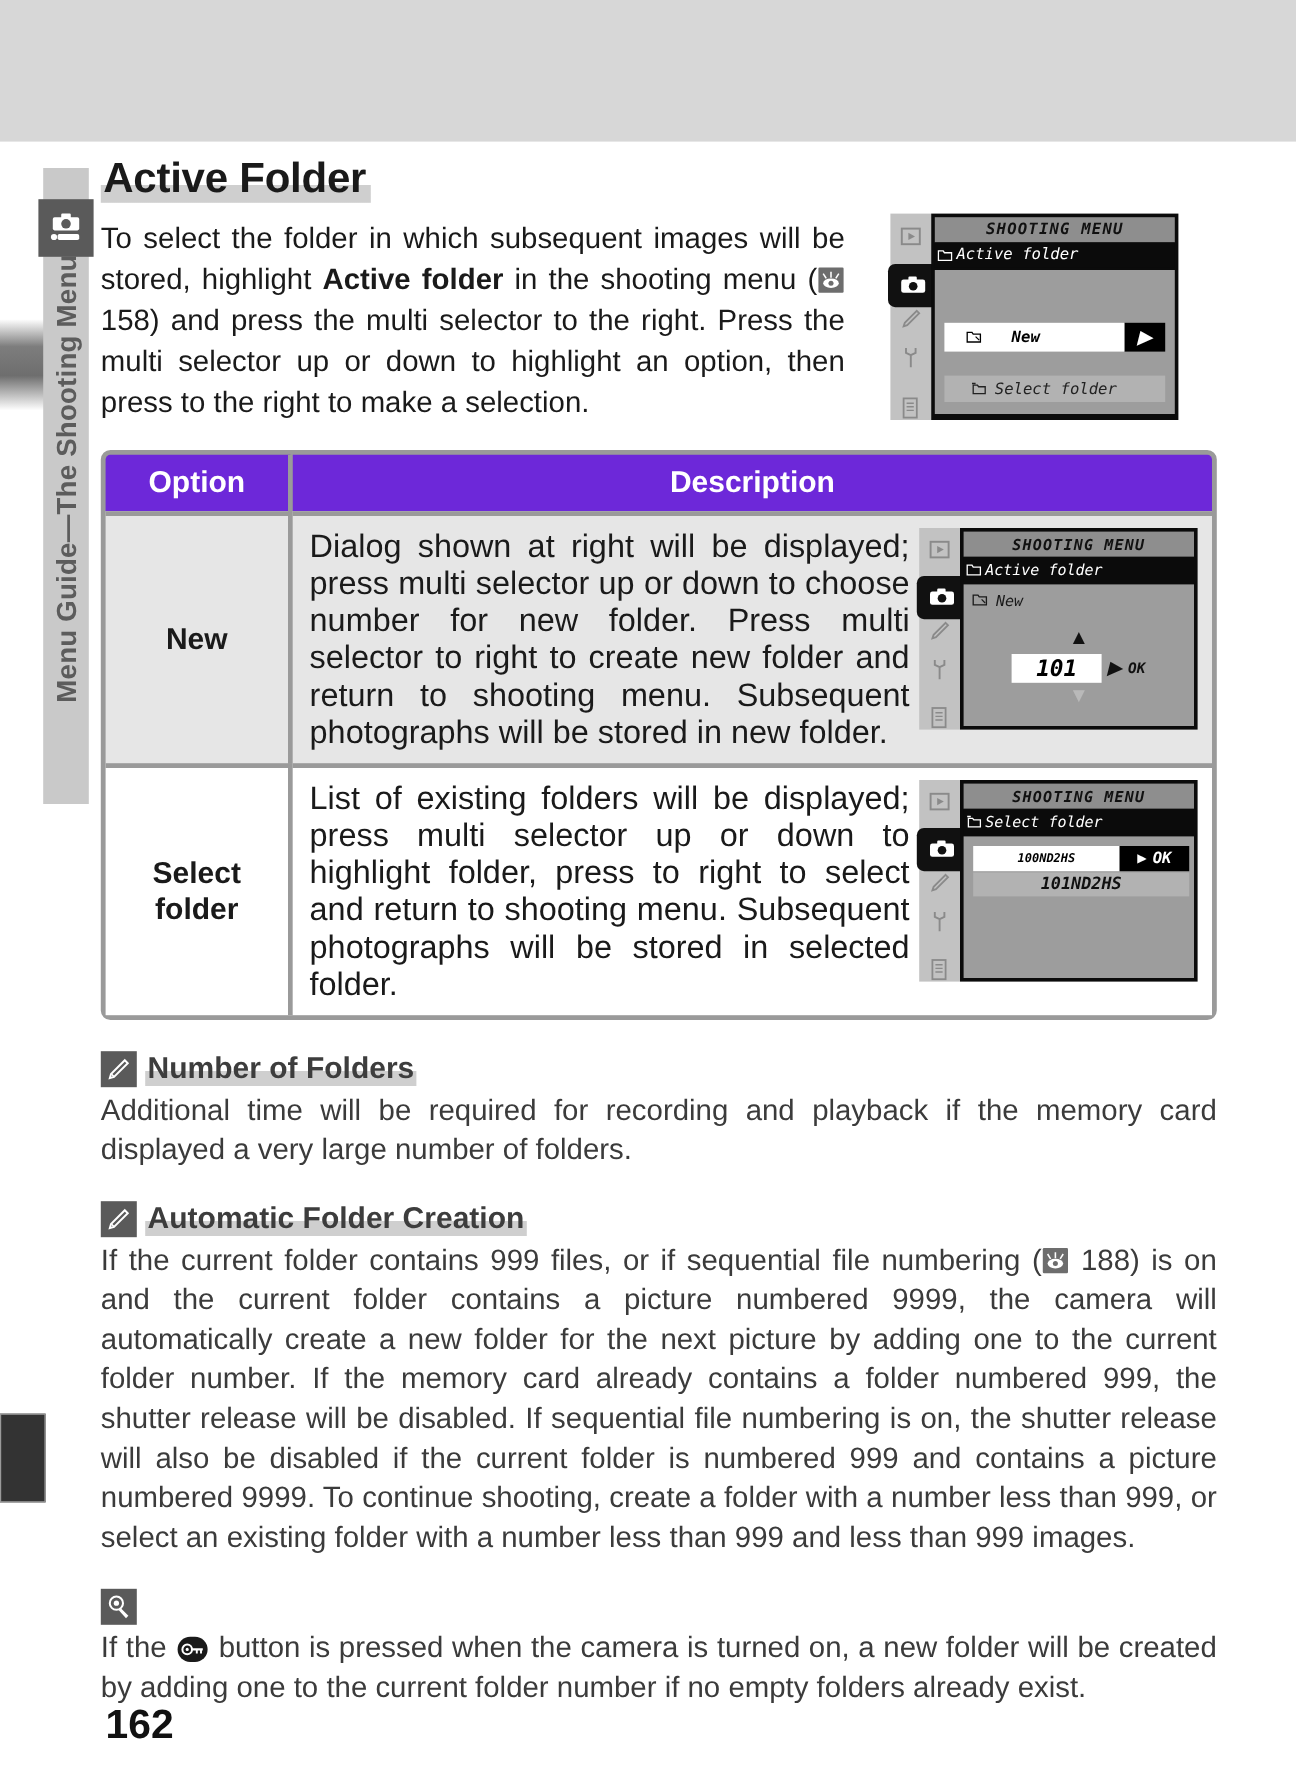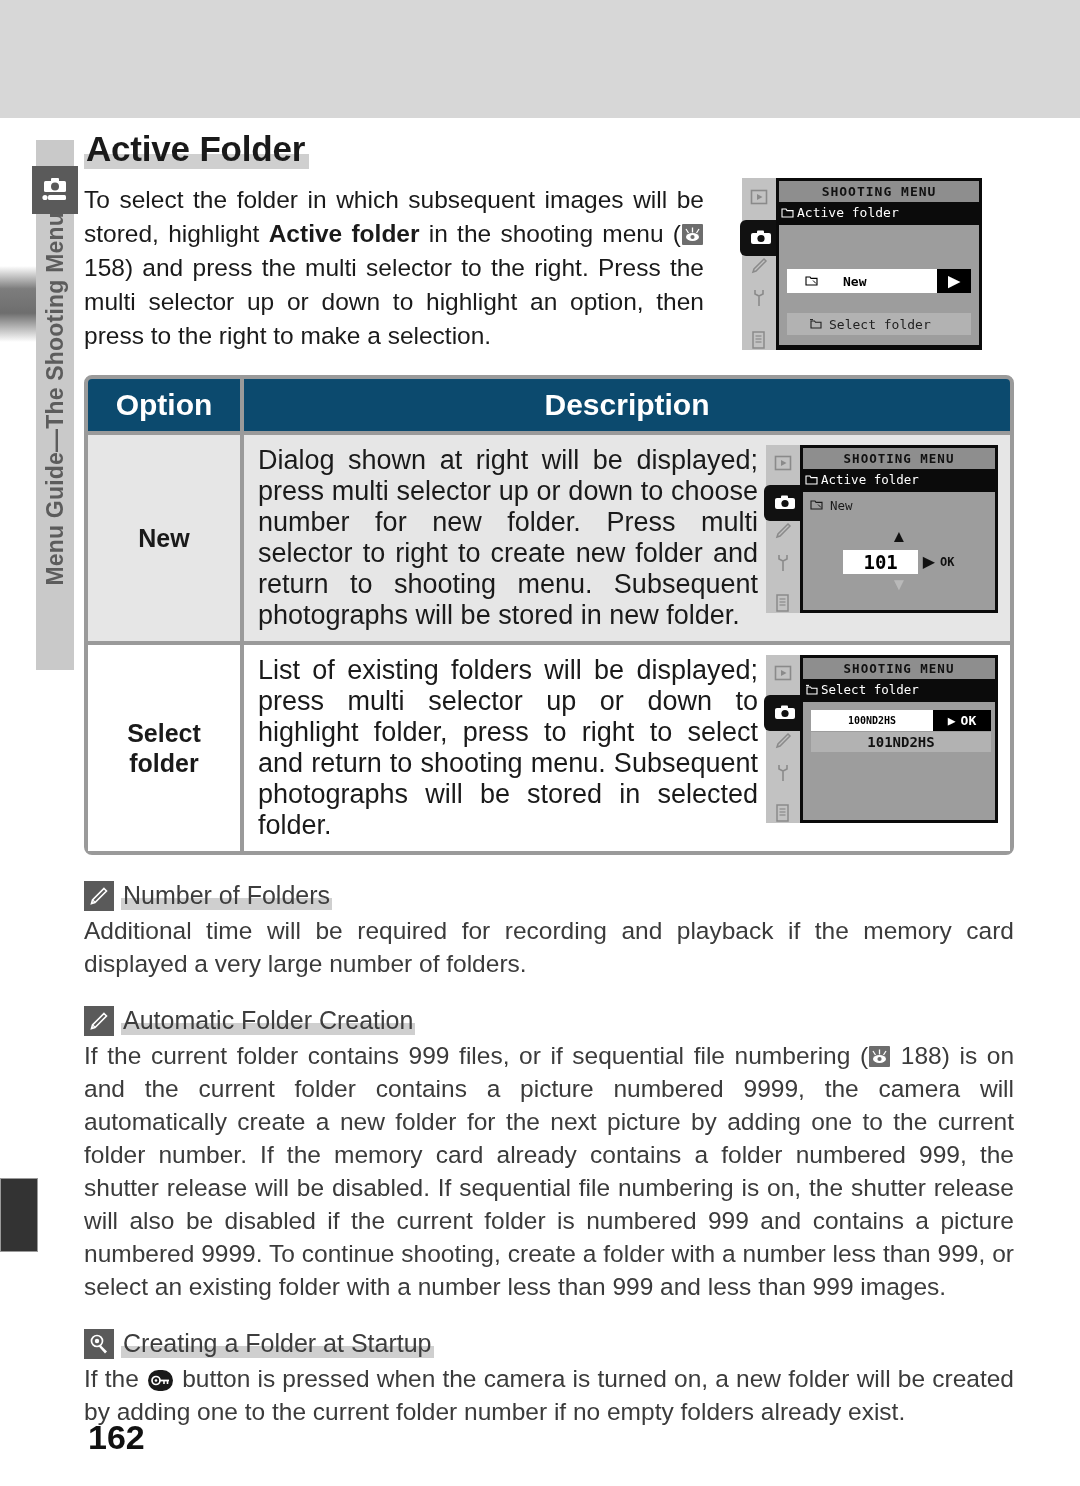--- a/index.html
+++ b/index.html
@@ -59,21 +59,21 @@
 
   .intro{
     width:620px;font-size:24.5px;line-height:34px;
     text-align:justify;margin-top:8px;color:#1a1a1a;
   }
   .intro b{font-weight:bold;}
 
   
   .ic{display:inline-block;vertical-align:-3px;width:21px;height:21px;background:#6d6d6d;position:relative;border-radius:1px;margin:0 1px;}
   .ic svg{position:absolute;left:0;top:0;}
-  .shot-wrap{position:absolute;}
+  .shot-wrap{position:absolute;font-style:italic;}
   .lcd-tabs{
     position:absolute;left:0;top:0;width:34px;bottom:0;background:#c2c2c2;
     display:flex;flex-direction:column;align-items:center;
   }
   .lcd-tabs .t{width:22px;height:22px;margin-top:9px;display:flex;align-items:center;justify-content:center;}
   .lcd-body{position:absolute;left:34px;top:0;right:0;bottom:0;background:#0b0b0b;padding:3px;box-sizing:border-box;}
   .lcd-title{background:#8e8e8e;color:#111;text-align:center;font-family:"DejaVu Sans Mono",monospace;font-weight:bold;letter-spacing:1px;}
   .lcd-sub{background:#0b0b0b;color:#ffffff;font-family:"DejaVu Sans Mono",monospace;display:flex;align-items:center;gap:3px;}
   .lcd-area{background:#9d9d9d;position:relative;}
   .row-sel{background:#ffffff;color:#000;display:flex;align-items:center;font-family:"DejaVu Sans Mono",monospace;font-weight:bold;}
@@ -87,21 +87,21 @@
 
   
   table.opt{
     width:930px;border-collapse:separate;border-spacing:0;
     margin-top:22px;
     background:#9a9a9a;
     border:4px solid #9a9a9a;
     border-radius:8px;
   }
   table.opt th{
-    background:#0c4a6e;color:#fff;font-size:30px;font-weight:bold;
+    background:#6d28d9;color:#fff;font-size:25px;font-weight:bold;
     padding:9px 0;text-align:center;
   }
   table.opt th.c1{width:150px;border-right:4px solid #9a9a9a;border-radius:4px 0 0 0;}
   table.opt th.c2{border-radius:0 4px 0 0;}
   table.opt td{vertical-align:middle;}
   td.optname{
     width:150px;text-align:center;font-size:25px;font-weight:bold;
     background:#e6e6e6;border-right:4px solid #9a9a9a;border-top:4px solid #9a9a9a;
     line-height:30px;
   }
@@ -112,21 +112,21 @@
   }
   td.desc.white{background:#ffffff;}
   .desc-inner{display:flex;align-items:flex-start;gap:8px;}
   .desc-text{flex:1;font-size:27px;line-height:31px;text-align:justify;}
 
   
   .note{margin-top:26px;}
   .note-head{display:flex;align-items:center;gap:7px;}
   .note-icon{width:30px;height:30px;background:#5a5a5a;display:flex;align-items:center;justify-content:center;flex:0 0 auto;}
   .note-title{
-    font-size:25px;font-weight:normal;color:#3d3d3d;
+    font-size:25px;font-weight:bold;color:#3d3d3d;
     background:linear-gradient(to bottom,rgba(0,0,0,0) 0%,rgba(0,0,0,0) 58%,#cfcfcf 58%,#cfcfcf 100%);
     padding:0 2px;line-height:1.15;
   }
   .note-body{font-size:24.5px;line-height:33px;text-align:justify;color:#3b3b3b;margin-top:3px;width:930px;}
 
   .btn-key{display:inline-block;width:25px;height:21px;background:#1a1a1a;border-radius:11px;vertical-align:-4px;position:relative;margin:0 2px;}
 
   
   .pageno{
     position:absolute;left:88px;top:1418px;
@@ -421,21 +421,20 @@
 
   <div class="note">
     <div class="note-head">
       <div class="note-icon">
         <svg width="22" height="22" viewBox="0 0 22 22">
             <circle cx="9" cy="8" r="5.5" fill="none" stroke="#fff" stroke-width="1.7"></circle>
             <circle cx="9" cy="8" r="2.2" fill="#fff"></circle>
             <path d="M12.5 12 L19 18.5 L17 20.5 L11 13.8 Z" fill="#fff"></path>
           </svg>
       </div>
-      <div class="note-title">Creating a Folder at Startup</div>
     </div>
     <div class="note-body"><span>If the </span><span class="btn-key"><svg width="25" height="21" viewBox="0 0 25 21" style="position:absolute;left:0;top:0;">
             <circle cx="8" cy="10.5" r="4" fill="none" stroke="#fff" stroke-width="1.7"></circle>
             <circle cx="8" cy="10.5" r="1.3" fill="#fff"></circle>
             <line x1="12" y1="10.5" x2="21" y2="10.5" stroke="#fff" stroke-width="1.8"></line>
             <line x1="16" y1="10.5" x2="16" y2="14" stroke="#fff" stroke-width="1.6"></line>
             <line x1="19.5" y1="10.5" x2="19.5" y2="14" stroke="#fff" stroke-width="1.6"></line>
           </svg></span><span> button is pressed when the camera is turned on, a new folder will be created by adding one to the current folder number if no empty folders already exist.</span></div>
   </div>
 

